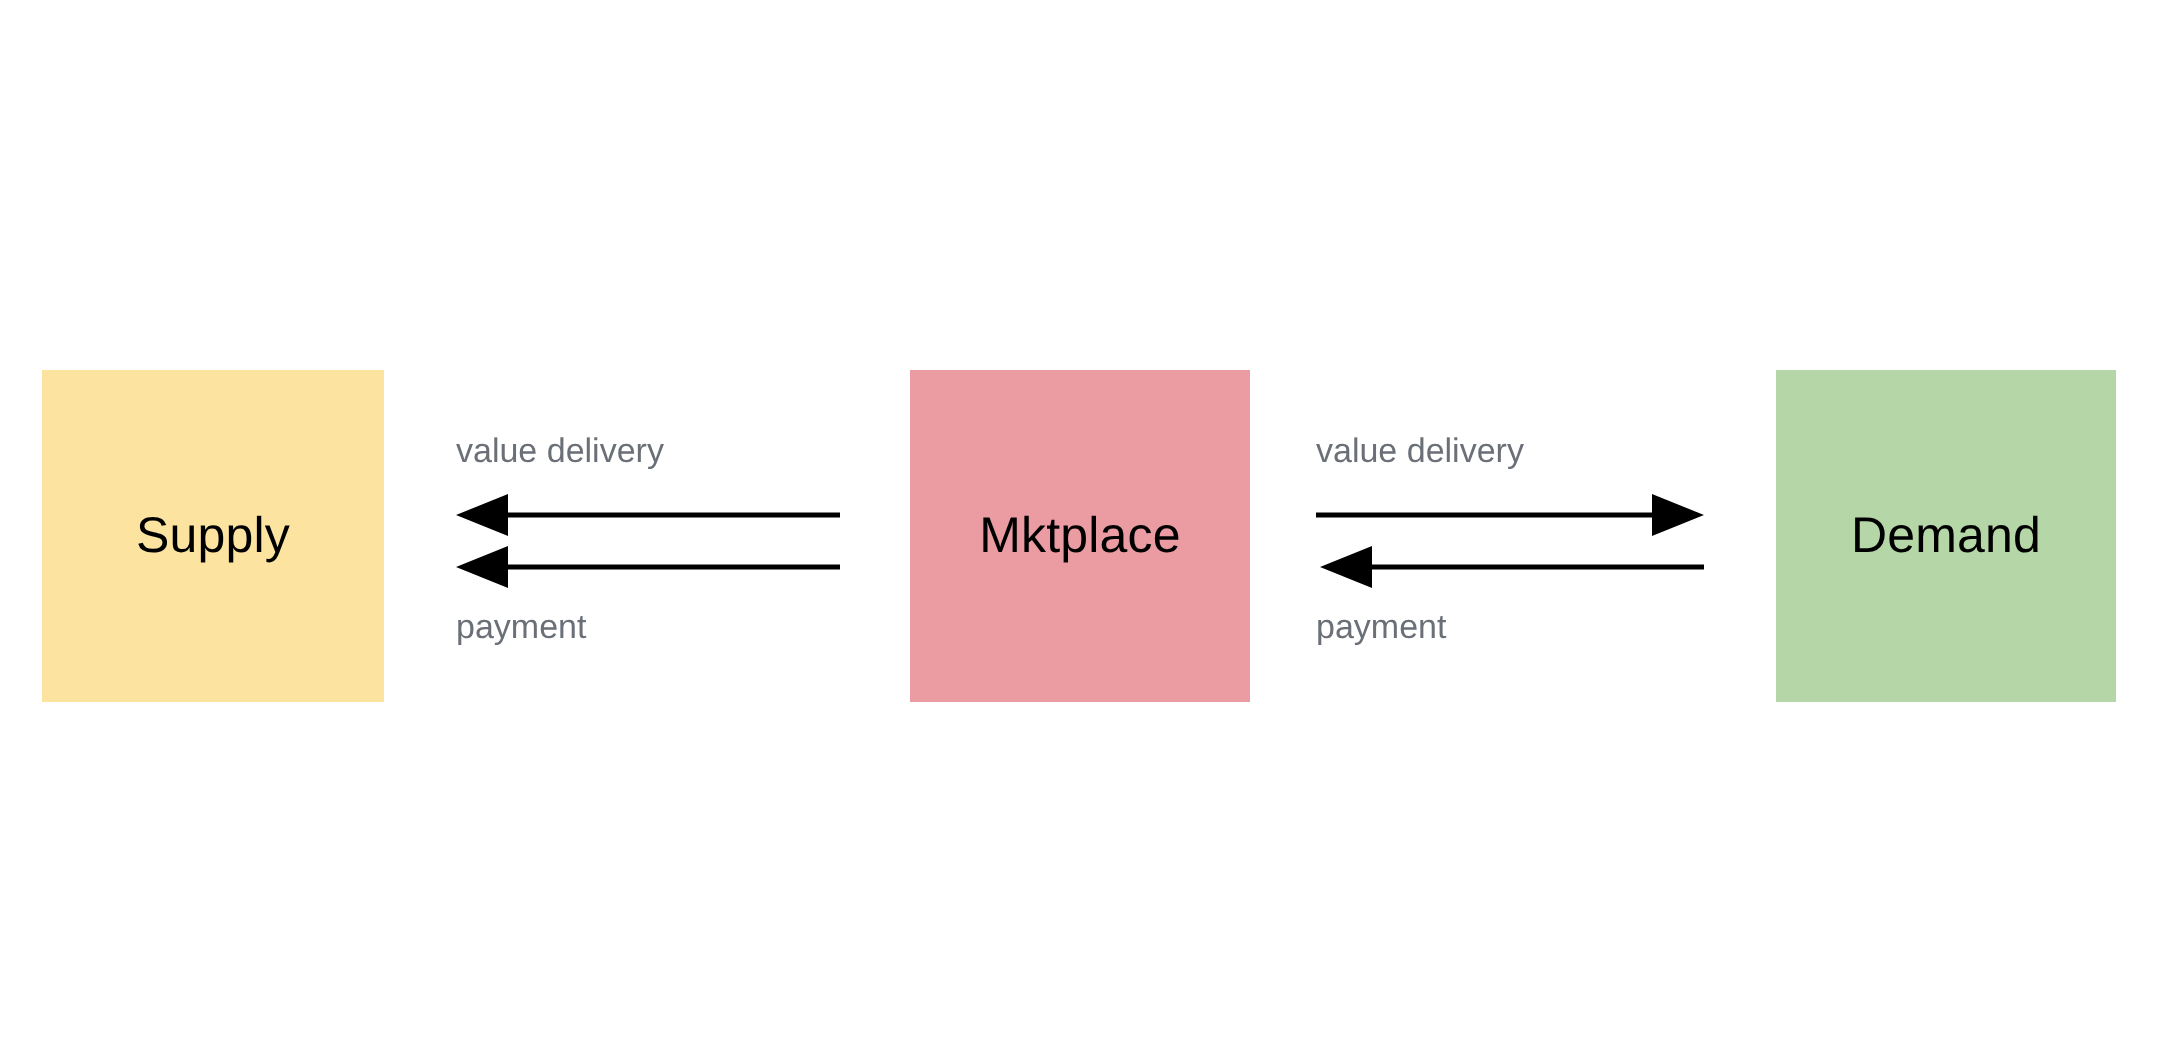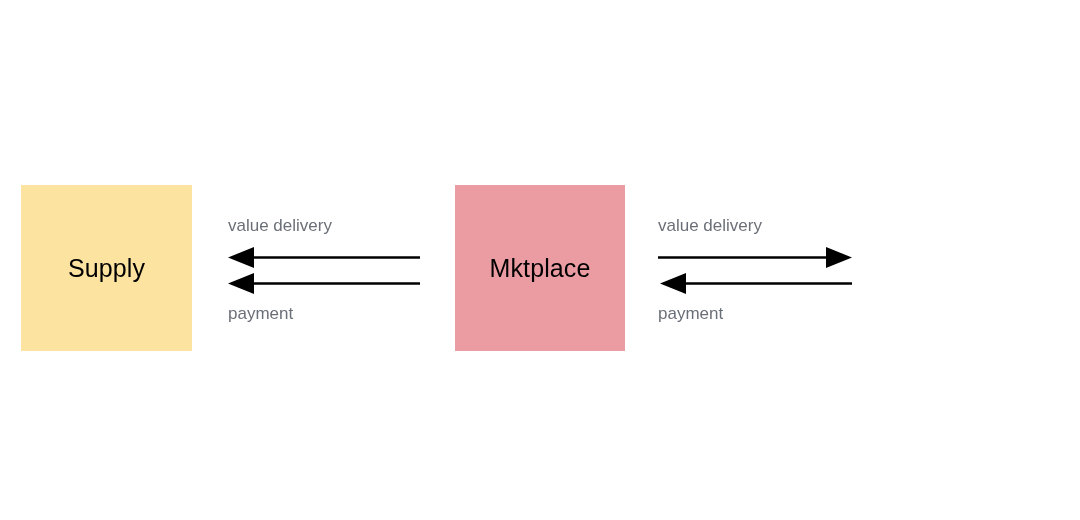--- a/index.html
+++ b/index.html
@@ -90,20 +90,23 @@
 <div id="canvas">
 
   <div class="node" id="node-supply">
     <span class="node-label">Supply</span>
   </div>
 
   <div class="node" id="node-mktplace">
     <span class="node-label">Mktplace</span>
   </div>
 
+  <div class="node" id="node-demand">
+    <span class="node-label">Demand</span>
+  </div>
 
   <svg class="edge-svg" viewBox="0 0 1080 520">
 
     <g>
       <line class="edge-line" x1="249" y1="257.5" x2="420" y2="257.5"></line>
       <polygon class="edge-head" points="228,257.5 254,247 254,268"></polygon>
     </g>
 
     <g>
       <line class="edge-line" x1="249" y1="283.5" x2="420" y2="283.5"></line>

